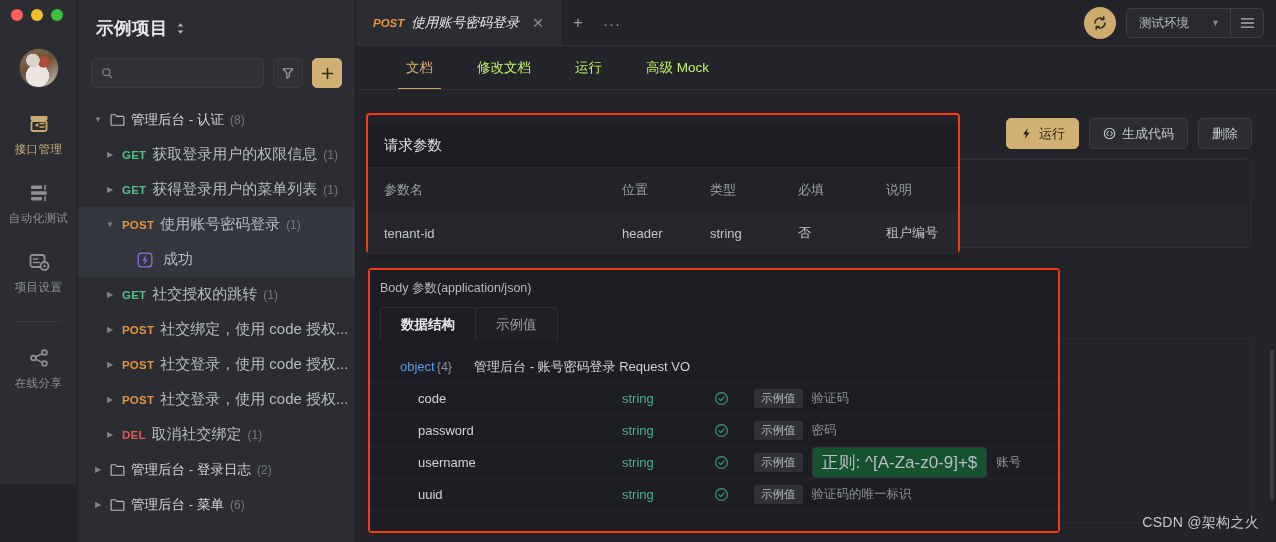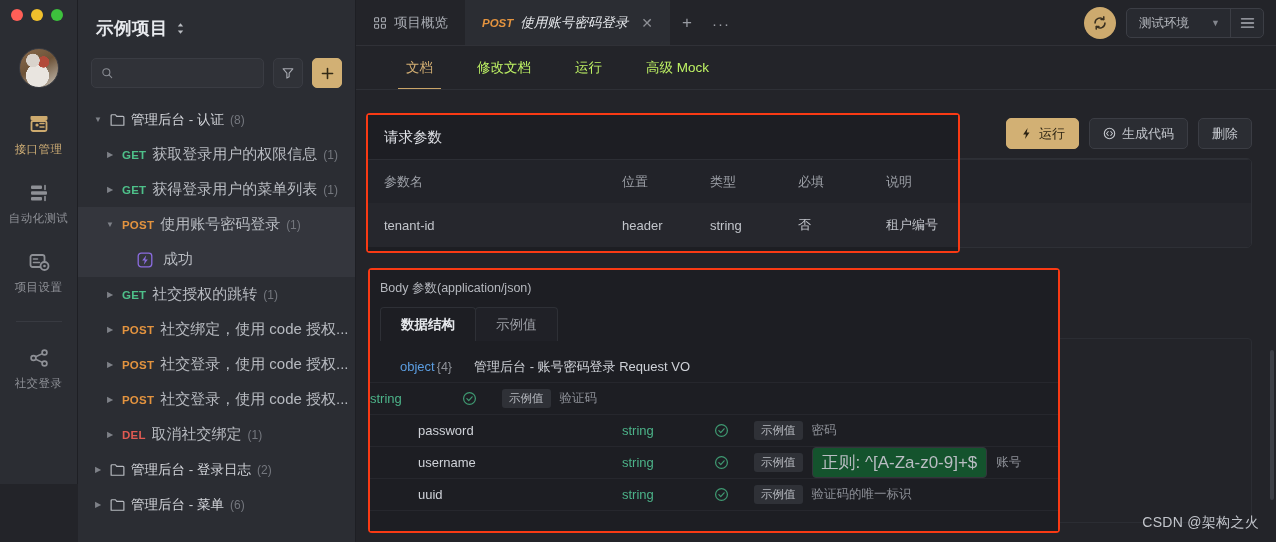--- a/index.html
+++ b/index.html
@@ -149,21 +149,21 @@
   .stab.active { color: #d2ae72; }
   .stab.active::after {
     content:''; position:absolute; left: 14px; right: 14px; bottom: 0; height: 2px; background: #c9a468;
   }
 
   .content { flex: 1; position: relative; padding: 12px 14px 0 14px; overflow: hidden; }
 
   
   .redbox { border: 2.5px solid #f93a14; border-radius: 4px; }
   .reqcard { position: absolute; left: 366px; top: 113px; width: 594px; height: 140px; }
-  .reqcard .inner { background: #1d1e23; width: 100%; height: 100%; padding: 13px 0 0 0; }
+  .reqcard .inner { background: #1d1e23; width: 100%; height: 100%; padding: 13px 0 0 0; margin-top: 8px; }
   .reqtitle { font-size: 14.5px; color: #dfe1e6; padding: 0 16px 12px 16px; }
   .ptable { width: 100%; }
   .prow { display: flex; align-items: center; height: 44px; font-size: 13px; }
   .prow.head { background: #222329; color: #9da0a7; border-top: 1px solid #2c2e34; }
   .prow.body { background: #26272d; color: #c2c5cb; }
   .c-name { flex: 0 0 254px; padding-left: 16px; }
   .c-pos  { flex: 0 0 88px; }
   .c-type { flex: 0 0 88px; }
   .c-req  { flex: 0 0 88px; }
   .c-desc { flex: 1; }
@@ -282,21 +282,21 @@
 
     <div class="raildiv"></div>
 
     <div class="railitem">
       <svg class="railicon" viewBox="0 0 24 24">
         <circle cx="17.5" cy="6.5" r="2.4" fill="none" stroke="#8e9096" stroke-width="1.7"></circle>
         <circle cx="6.5" cy="12" r="2.4" fill="none" stroke="#8e9096" stroke-width="1.7"></circle>
         <circle cx="17.5" cy="17.5" r="2.4" fill="none" stroke="#8e9096" stroke-width="1.7"></circle>
         <path d="M8.7 10.8l6.7-3.2M8.7 13.2l6.7 3.2" stroke="#8e9096" stroke-width="1.5"></path>
       </svg>
-      <span class="lbl">社交登录</span>
+      <span class="lbl">在线分享</span>
     </div>
   </div>
 
   <div class="side">
 
     <div class="proj">
       <span class="nm">示例项目</span>
       <svg width="11" height="15" viewBox="0 0 11 15" class="sw">
         <path d="M5.5 2.2L8.2 5.6H2.8z" fill="#b9bcc2"></path>
         <path d="M5.5 12.8L2.8 9.4h5.4z" fill="#b9bcc2"></path>
@@ -412,29 +412,20 @@
         <span class="fname">管理后台 - 菜单</span>
         <span class="cnt">(6)</span>
       </div>
 
     </div>
   </div>
 
   <div class="main">
 
     <div class="tabbar">
-      <div class="tab">
-        <svg width="14" height="14" viewBox="0 0 16 16">
-          <rect x="1.8" y="2" width="4.6" height="4.6" rx="1" fill="none" stroke="#a9acb3" stroke-width="1.2"></rect>
-          <rect x="9.6" y="2" width="4.6" height="4.6" rx="1" fill="none" stroke="#a9acb3" stroke-width="1.2"></rect>
-          <rect x="1.8" y="9.4" width="4.6" height="4.6" rx="1" fill="none" stroke="#a9acb3" stroke-width="1.2"></rect>
-          <rect x="9.6" y="9.4" width="4.6" height="4.6" rx="1" fill="none" stroke="#a9acb3" stroke-width="1.2"></rect>
-        </svg>
-        <span>项目概览</span>
-      </div>
 
       <div class="tab active">
         <span class="mi">POST</span>
         <span class="tname">使用账号密码登录</span>
         <span class="x">✕</span>
       </div>
 
       <div class="tbtn">+</div>
       <div class="tbtn dots">···</div>
 
@@ -554,20 +545,21 @@
       </div>
 
       <div class="schema">
         <div class="srow root">
           <span class="objtype">object</span>
           <span class="objcnt">{4}</span>
           <span class="objname">管理后台 - 账号密码登录 Request VO</span>
         </div>
 
         <div class="srow">
+          <span class="s-key">code</span>
           <span class="s-type">string</span>
           <span class="s-ck">
             <svg width="15" height="15" viewBox="0 0 16 16">
                 <circle cx="8" cy="8" r="6.3" fill="none" stroke="#3f9a72" stroke-width="1.3"></circle>
                 <path d="M5.2 8.2l2 2 3.6-4" fill="none" stroke="#3f9a72" stroke-width="1.3" stroke-linecap="round" stroke-linejoin="round"></path>
               </svg>
           </span>
           <span class="s-rest">
             <span class="chip">示例值</span>
             <span class="s-desc">验证码</span>

